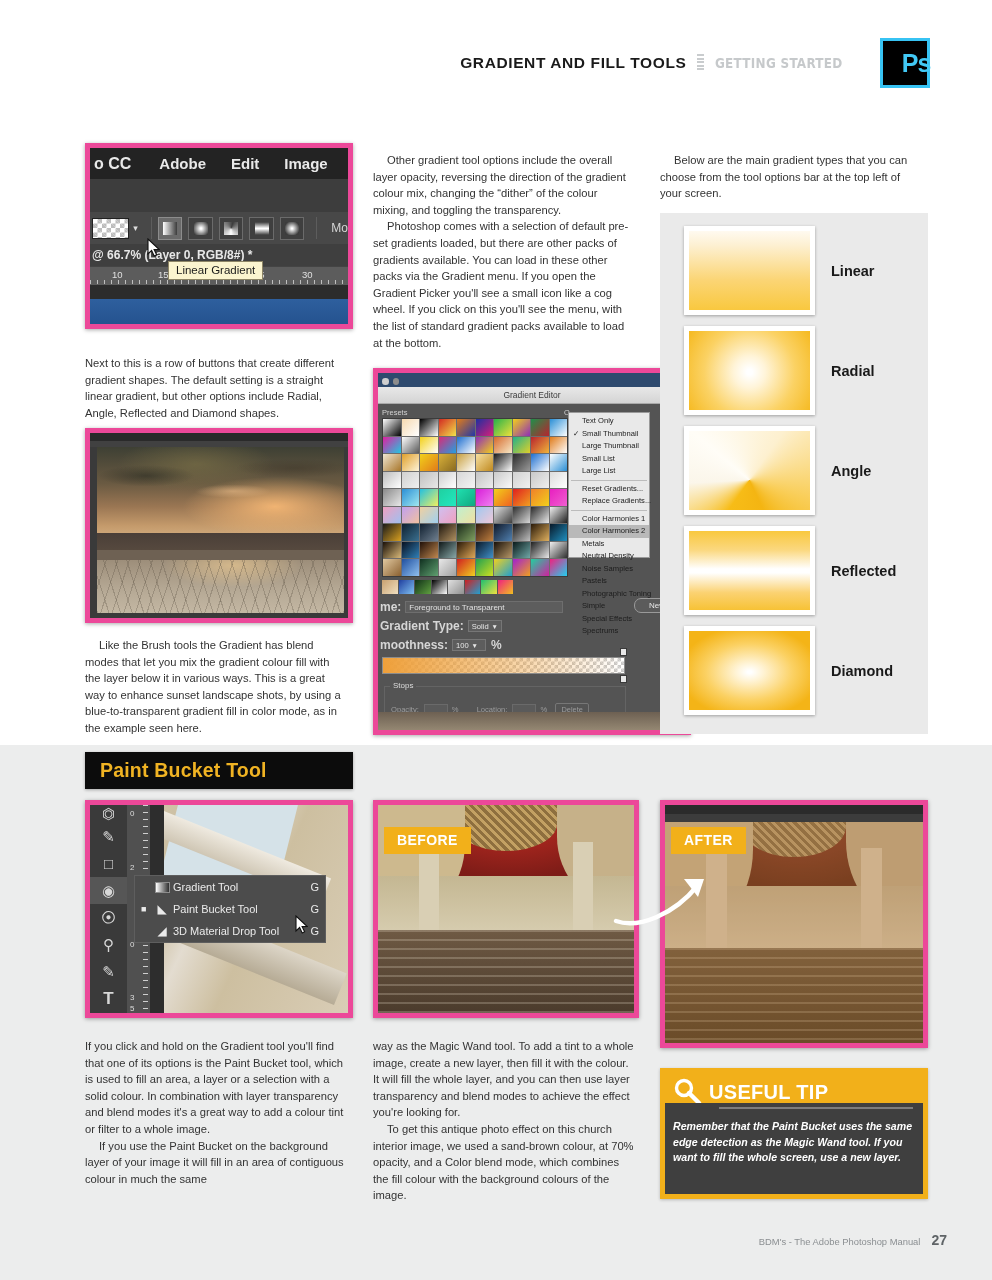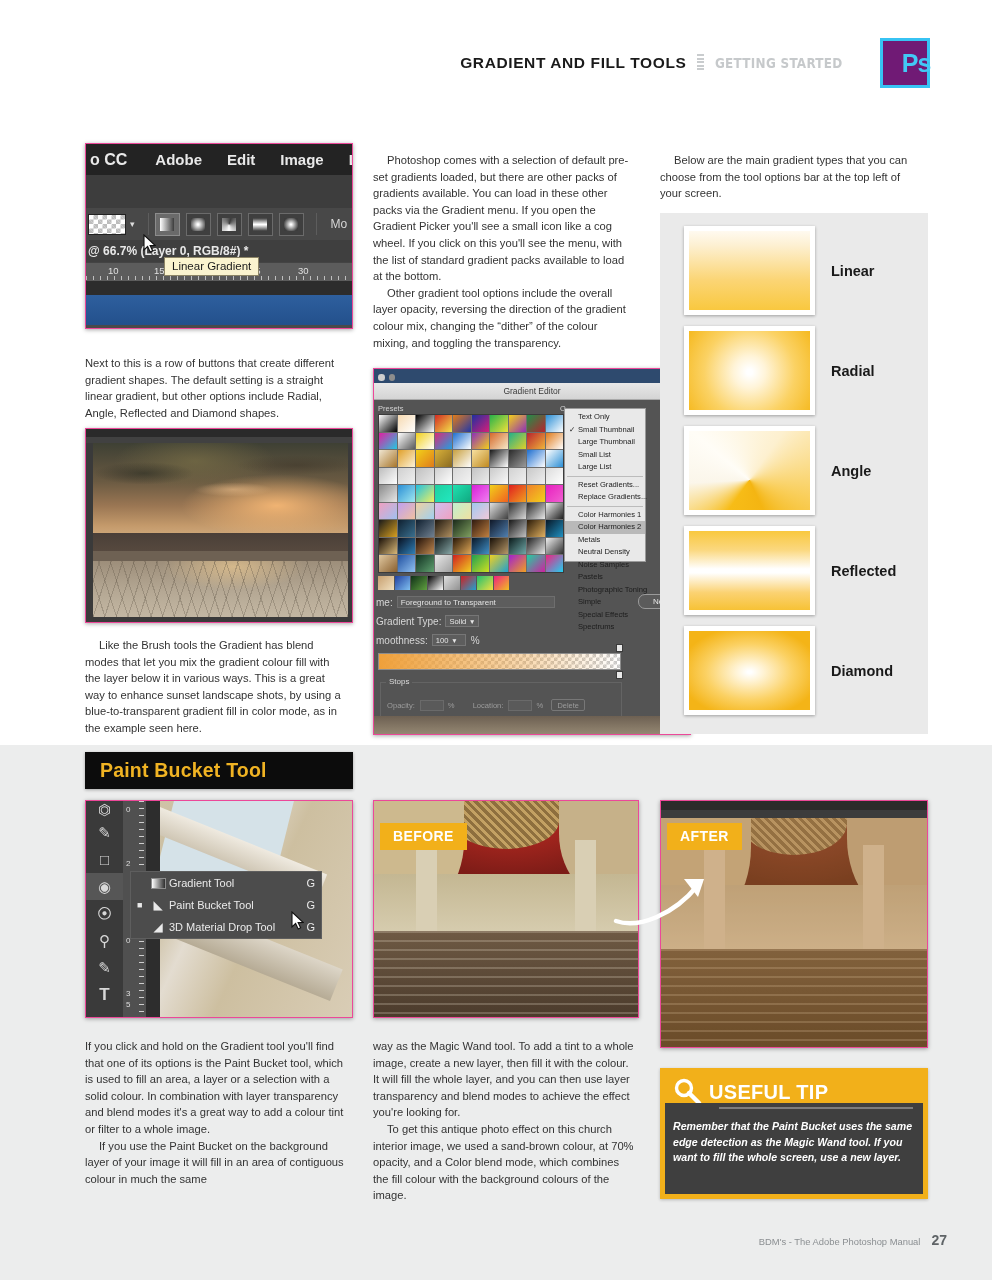--- a/index.html
+++ b/index.html
@@ -31,33 +31,33 @@
     width:7px; height:18px; margin:0 11px;
     background:repeating-linear-gradient(to bottom,#c9ccce 0,#c9ccce 2px,#fff 2px,#fff 3.6px);
   }
   .hdr-sub {
     font-size:14.5px; font-weight:bold; letter-spacing:.3px;
     color:#c6c9cb; font-family:"DejaVu Sans Condensed","Liberation Sans",sans-serif;
     transform:scaleX(.92); transform-origin:left center;
   }
   .ps-badge {
     margin-left:26px; width:50px; height:50px;
-    background:#701a75;
+    background:#000000;
     border:3px solid #37c3f3;
     display:flex; align-items:center; justify-content:center;padding-left:22px;
   }
   .ps-badge span {
     color:#42c9f5; font-size:25px; font-weight:bold; letter-spacing:-1px;
   }
 
   
   .fig {
     position:absolute;
     background:#fff;
-    border:1px solid #ec4899;
+    border:5px solid #ec4899;
     box-shadow:0 1px 4px rgba(0,0,0,.34);
     overflow:hidden;
   }
 
   
   .col-text {
     position:absolute;
     font-size:11.2px; line-height:16.6px; color:#333; text-align:left;
   }
   .col-text p { margin:0; }
@@ -193,21 +193,21 @@
   .ge-menu {
     position:absolute; left:190px; top:8px; width:82px; bottom:172px;
     background:#e9e9e9; border:1px solid #9a9a9a;
     font-size:7.6px; color:#1c1c1c; padding:2px 0;
   }
   .ge-menu div { padding:1px 3px 1px 13px; white-space:nowrap; line-height:10.5px; }
   .ge-menu div.chk:before{ content:"\2713"; position:absolute; margin-left:-9px; }
   .ge-menu div.hl { background:#b9b9b9; }
   .ge-menu hr { border:0; border-top:1px solid #bcbcbc; margin:2px 2px; }
   .ge-opts-lbl { position:absolute; left:186px; top:4px; font-size:7.5px; color:#d3d3d3; }
-  .ge-lbl { font-size:10px; color:#d6d6d6; margin-right:4px; }
+  .ge-lbl { font-size:12px; color:#d6d6d6; margin-right:4px;font-weight:bold; }
   .ge-input {
     height:12px; background:#5d5d5d; border:1px solid #6e6e6e;
     font-size:8px; color:#e2e2e2; display:flex; align-items:center; padding:0 3px;
   }
   .ge-btn {
     position:absolute; right:6px; top:194px; width:46px; height:15px;
     border:1px solid #9a9a9a; border-radius:7px; background:#5b5b5b;
     font-size:8px; color:#e6e6e6; display:flex; align-items:center; justify-content:center;
   }
   .ge-row { position:absolute; left:0; width:100%; display:flex; align-items:center; }
@@ -432,22 +432,22 @@
         <div class="ground"></div>
       </div>
     </div>
   </div>
 
   <div class="col-text" style="left:85px; top:637px; width:262px;">
     <p class="ind">Like the Brush tools the Gradient has blend modes that let you mix the gradient colour fill with the layer below it in various ways. This is a great way to enhance sunset landscape shots, by using a blue-to-transparent gradient fill in color mode, as in the example seen here.</p>
   </div>
 
   <div class="col-text" style="left:373px; top:152px; width:262px;">
+    <p class="ind">Other gradient tool options include the overall layer opacity, reversing the direction of the gradient colour mix, changing the “dither” of the colour mixing, and toggling the transparency.</p>
     <p class="ind">Photoshop comes with a selection of default pre-set gradients loaded, but there are other packs of gradients available. You can load in these other packs via the Gradient menu. If you open the Gradient Picker you'll see a small icon like a cog wheel. If you click on this you'll see the menu, with the list of standard gradient packs available to load at the bottom.</p>
-    <p class="ind">Other gradient tool options include the overall layer opacity, reversing the direction of the gradient colour mix, changing the “dither” of the colour mixing, and toggling the transparency.</p>
   </div>
 
   <div class="fig" id="fig3">
     <div class="ge">
       <div class="ge-desktop"></div>
       <div class="ge-dots">
           <i></i>
           <i></i>
         </div>
       <div class="ge-titlebar">

